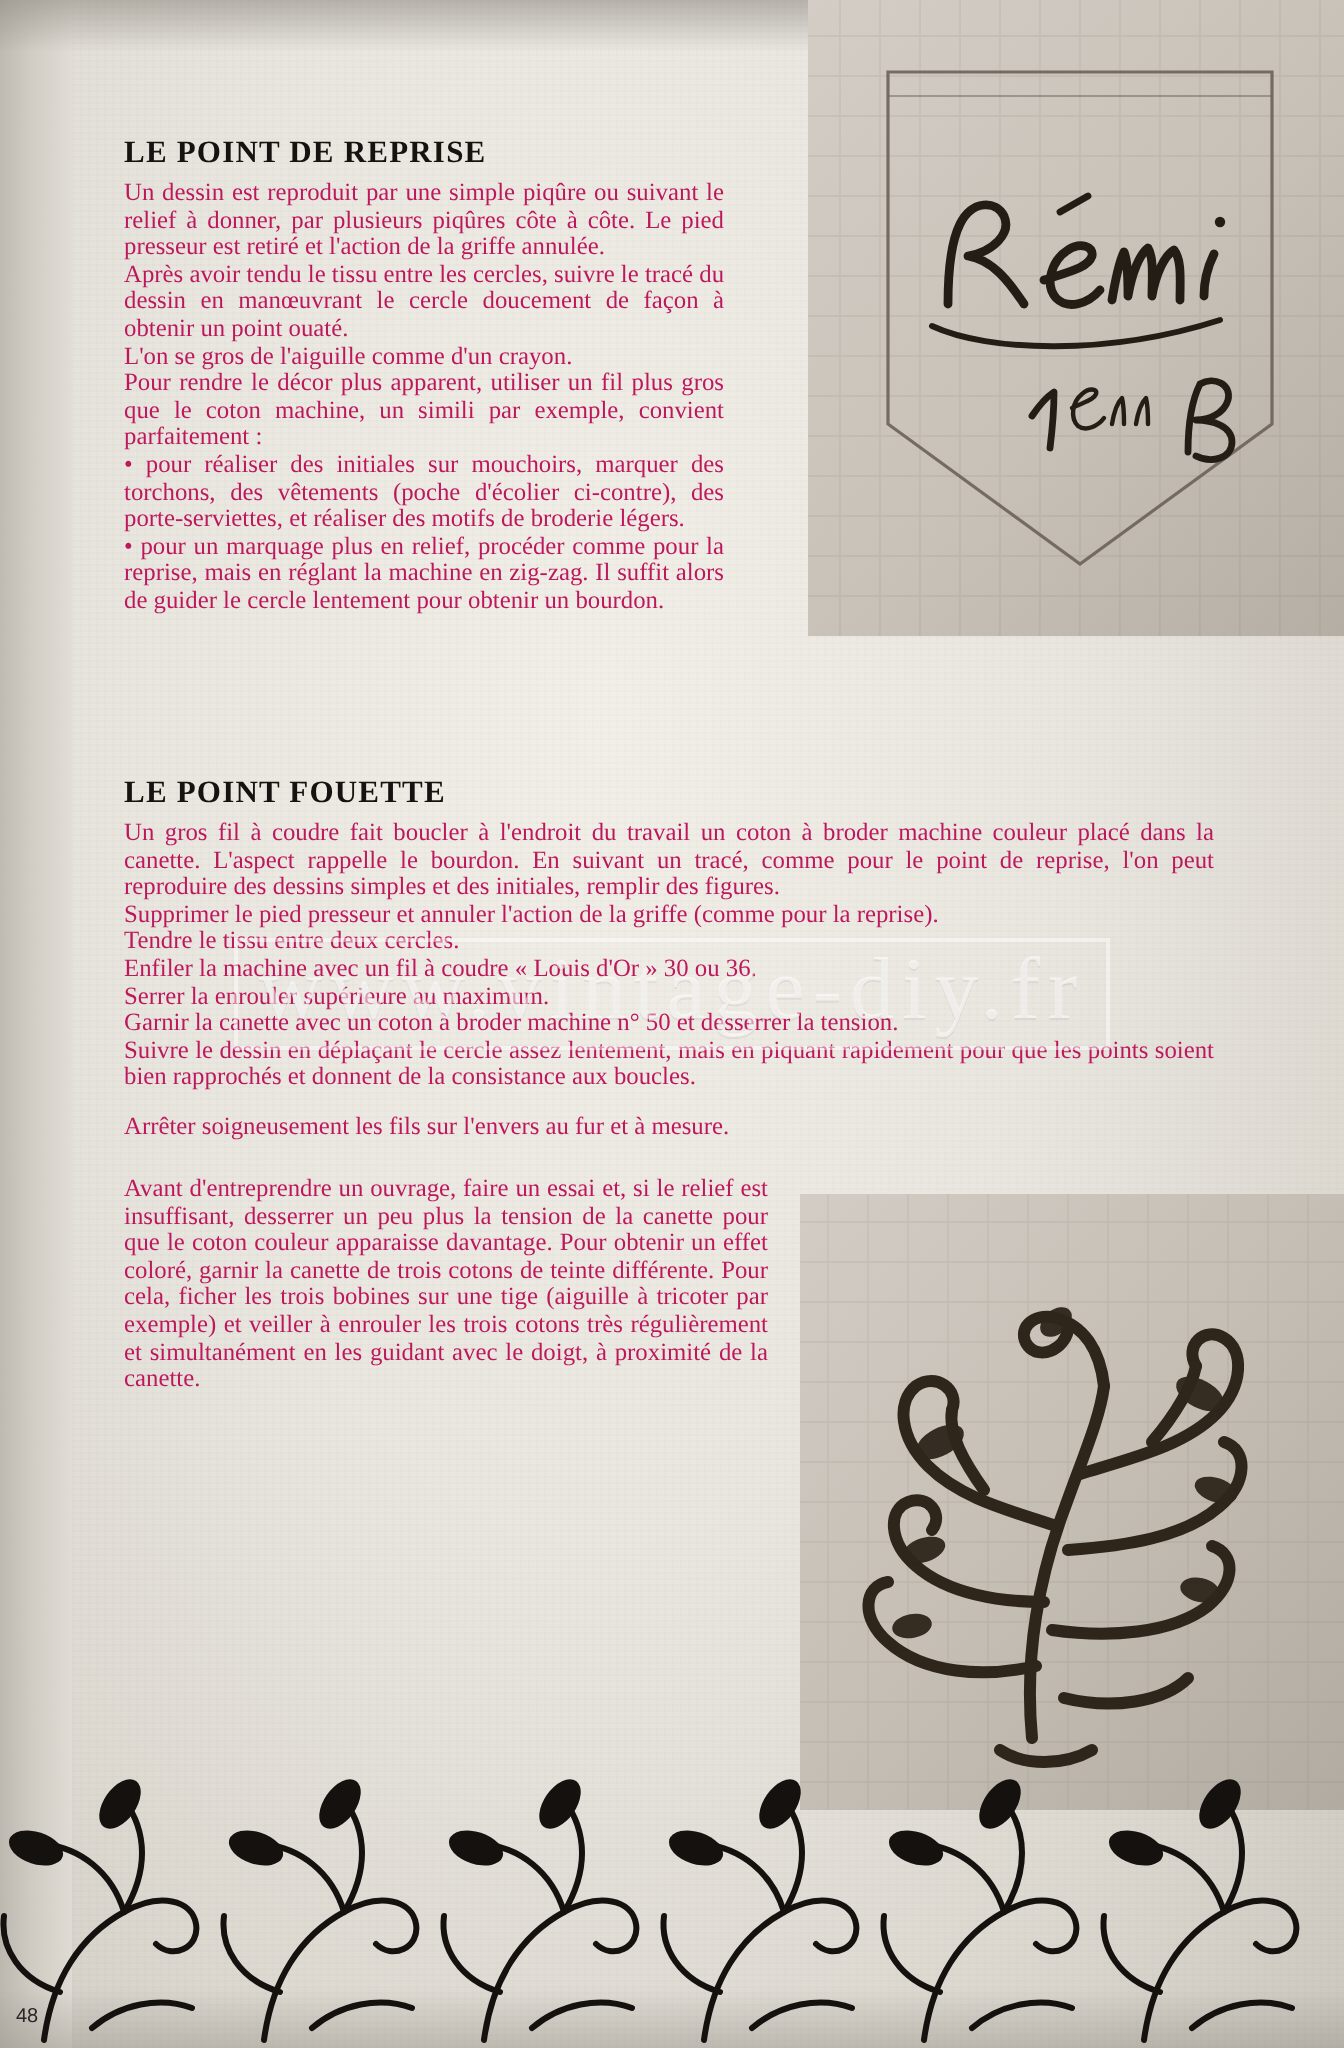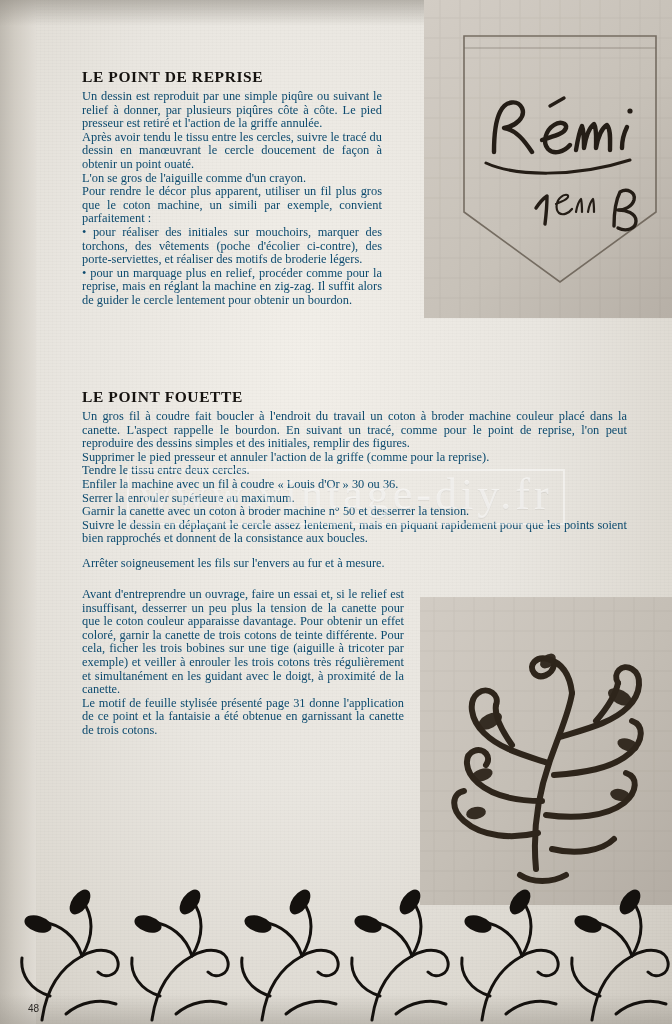--- a/index.html
+++ b/index.html
@@ -46,37 +46,36 @@
   }
   .bottom-shade {
     position: absolute;
     left: 0; right: 0; bottom: 0; height: 30px;
     background: linear-gradient(0deg, rgba(150,145,136,0.45) 0%, rgba(150,145,136,0.0) 100%);
   }
 
   .content {
     position: absolute;
     inset: 0;
-    margin-left: 20px;
   }
 
   h2.section-title {
     font-family: "Liberation Serif", serif;
     font-weight: bold;
     font-size: 15.5px;
     letter-spacing: 0.6px;
     margin: 0 0 4px 0;
     color: #15120f;
   }
 
   .col-text {
     font-size: 12.4px;
     line-height: 13.6px;
     text-align: justify;
-    color: #0c4a6e;
+    color: #be185d;
   }
   .col-text p {
     margin: 0;
     text-indent: 0;
   }
   .col-text p + p { margin-top: 0px; }
 
   
   #section-reprise {
     position: absolute;
@@ -264,21 +263,20 @@
 
     <div id="block-fouette-2">
       <div class="col-text col-wide">
         <p>Arrêter soigneusement les fils sur l'envers au fur et à mesure.</p>
       </div>
     </div>
 
     <div id="block-fouette-3">
       <div class="col-text">
         <p>Avant d'entreprendre un ouvrage, faire un essai et, si le relief est insuffisant, desserrer un peu plus la tension de la canette pour que le coton couleur apparaisse davantage. Pour obtenir un effet coloré, garnir la canette de trois cotons de teinte différente. Pour cela, ficher les trois bobines sur une tige (aiguille à tricoter par exemple) et veiller à enrouler les trois cotons très régulièrement et simultanément en les guidant avec le doigt, à proximité de la canette.</p>
-        <p>Le motif de feuille stylisée présenté page 31 donne l'application de ce point et la fantaisie a été obtenue en garnissant la canette de trois cotons.</p>
       </div>
     </div>
 
     <div class="photo" id="photo-leaf">
       <svg class="leaf-svg" viewBox="0 0 272 308" preserveAspectRatio="none">
         <defs>
           <linearGradient id="clothGrad2" x1="0" y1="0" x2="1" y2="1">
             <stop offset="0%" stop-color="#d2ccc4"></stop>
             <stop offset="50%" stop-color="#c4beb5"></stop>
             <stop offset="100%" stop-color="#b2aba2"></stop>

